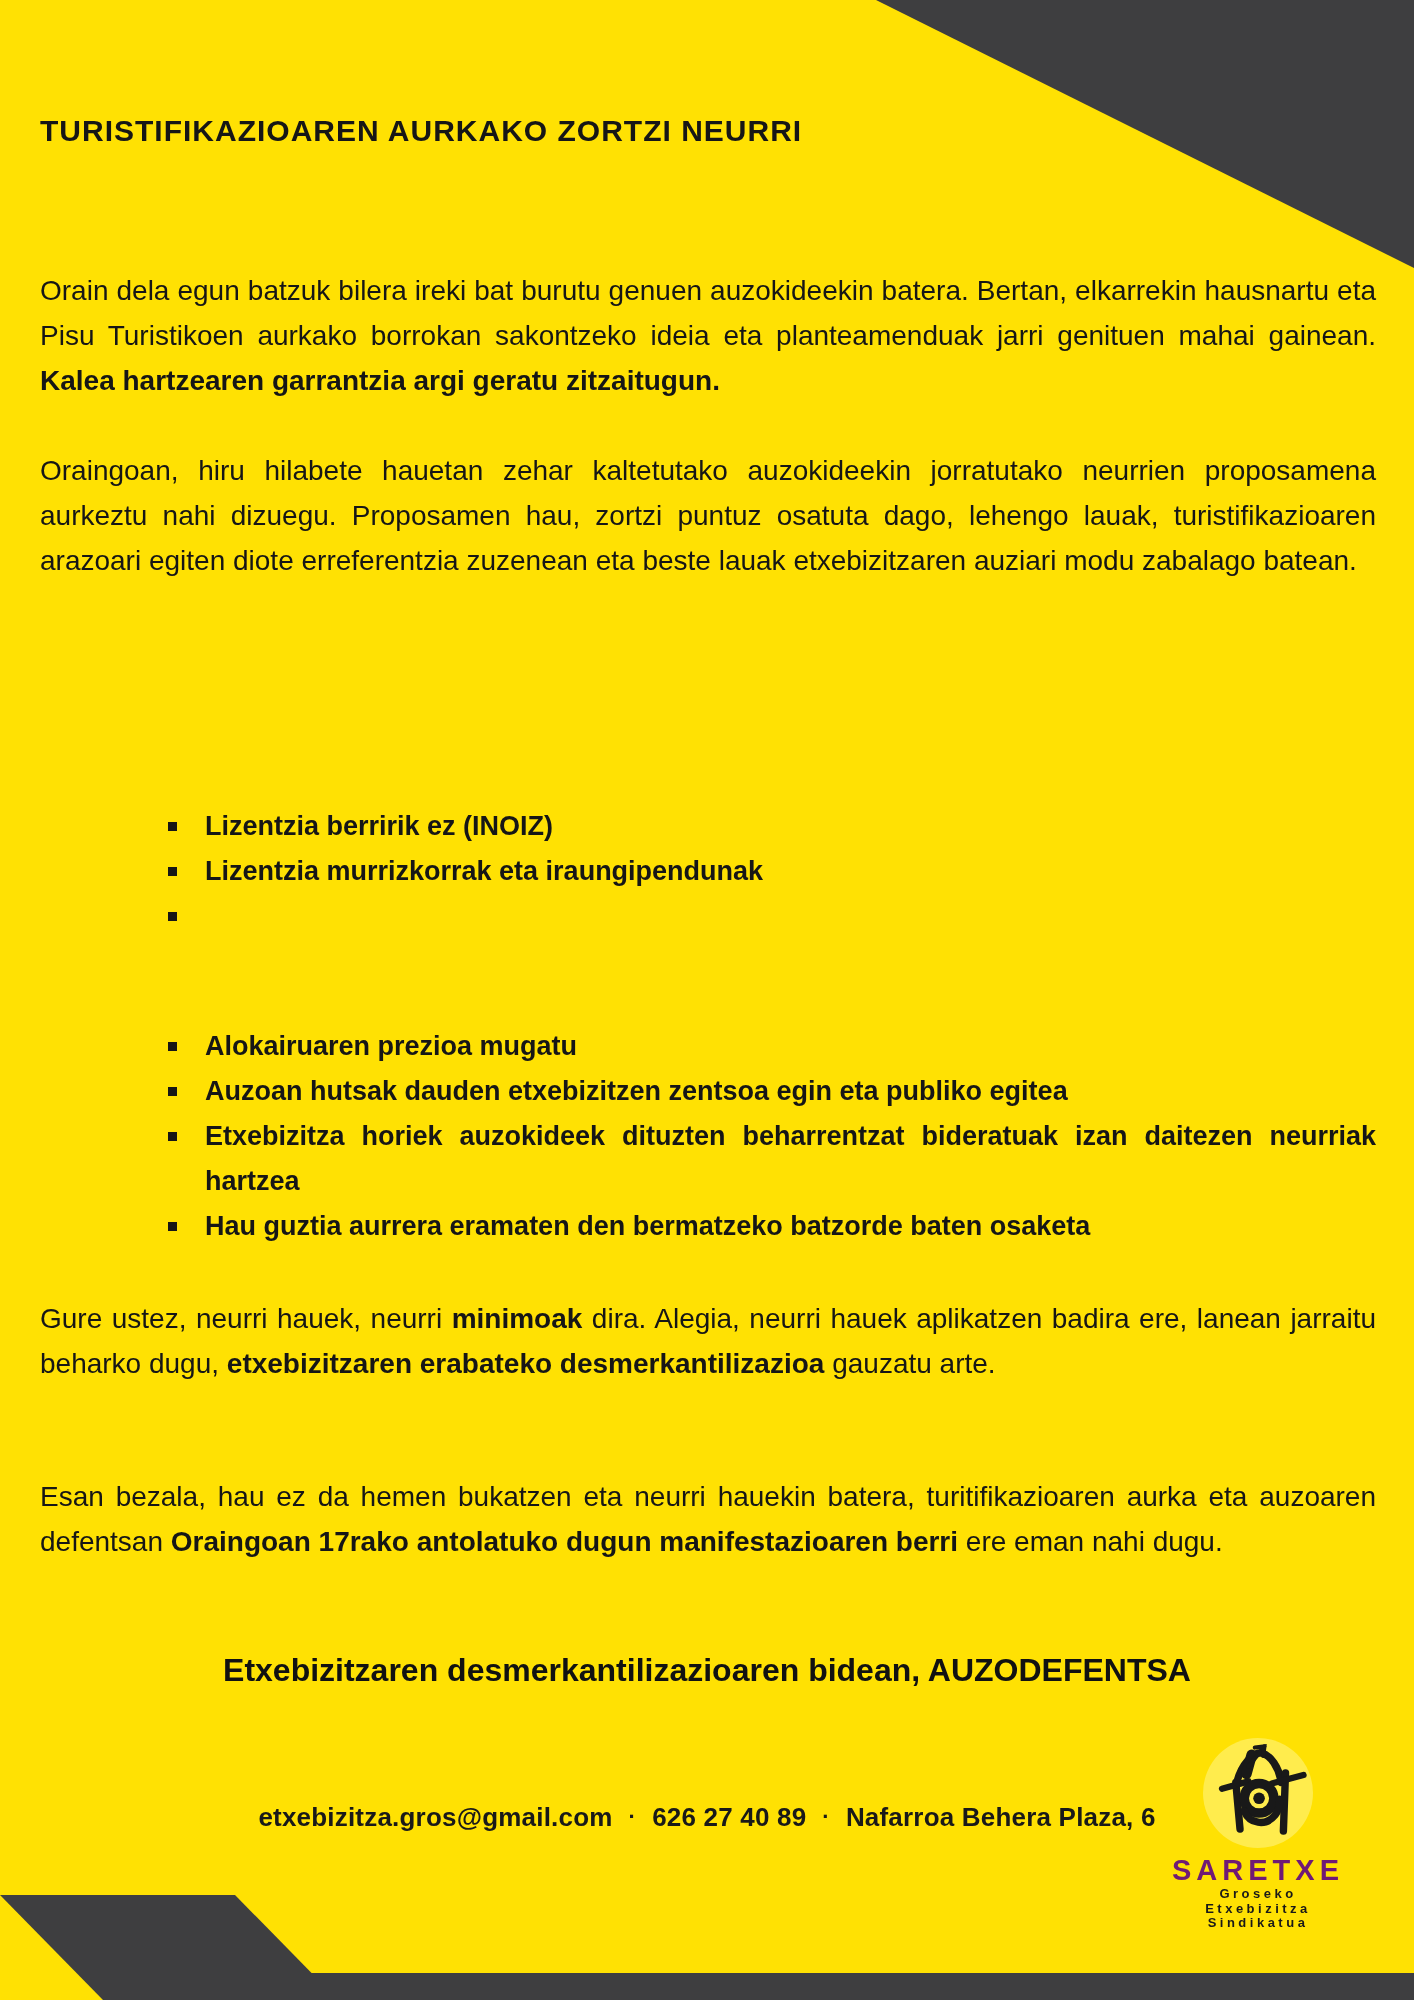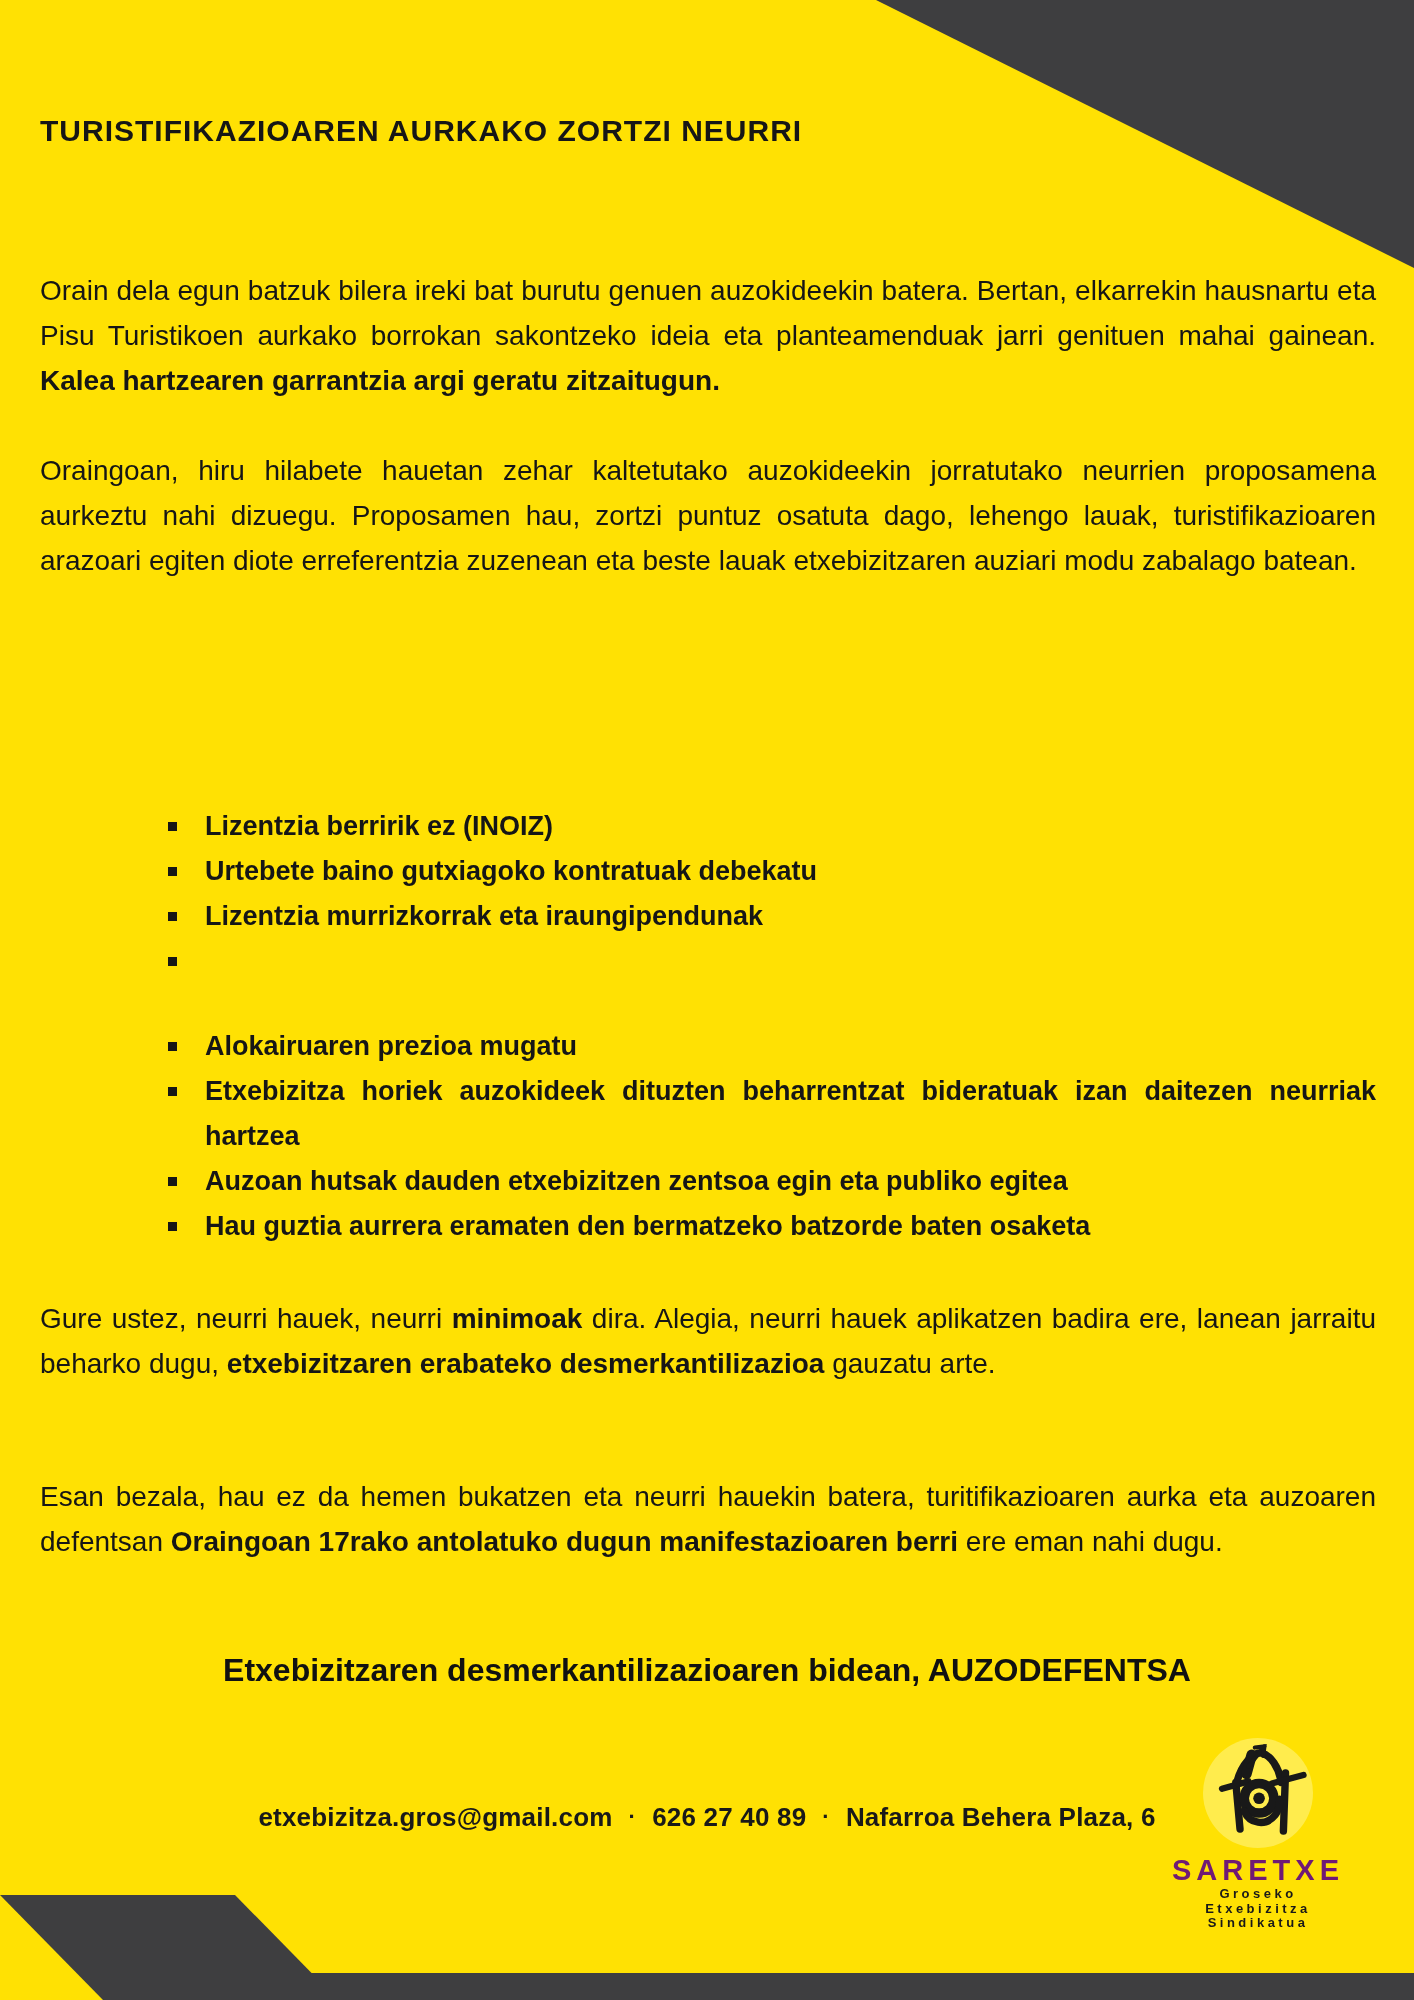--- a/index.html
+++ b/index.html
@@ -59,43 +59,42 @@
 
   <p class="para p2"><span>Oraingoan, hiru hilabete hauetan zehar kaltetutako auzokideekin jorratutako neurrien proposamena aurkeztu nahi dizuegu. Proposamen hau, zortzi puntuz osatuta dago, lehengo lauak, turistifikazioaren arazoari egiten diote erreferentzia zuzenean eta beste lauak etxebizitzaren auziari modu zabalago batean.</span></p>
 
   <ul class="list l1">
     <li>
       <span class="sq"></span>
       <span>Lizentzia berririk ez (INOIZ)</span>
     </li>
     <li>
       <span class="sq"></span>
-      <span>Urtebete baino gutxiagoko kontratuak debekatu</span>
     </li>
     <li>
       <span class="sq"></span>
       <span>Lizentzia murrizkorrak eta iraungipendunak</span>
     </li>
     <li>
       <span class="sq"></span>
     </li>
   </ul>
 
   <ul class="list l2">
     <li>
       <span class="sq"></span>
       <span>Alokairuaren prezioa mugatu</span>
     </li>
     <li>
       <span class="sq"></span>
-      <span>Etxebizitza horiek auzokideek dituzten beharrentzat bideratuak izan daitezen neurriak hartzea</span>
+      <span>Auzoan hutsak dauden etxebizitzen zentsoa egin eta publiko egitea</span>
     </li>
     <li>
       <span class="sq"></span>
-      <span>Auzoan hutsak dauden etxebizitzen zentsoa egin eta publiko egitea</span>
+      <span>Etxebizitza horiek auzokideek dituzten beharrentzat bideratuak izan daitezen neurriak hartzea</span>
     </li>
     <li>
       <span class="sq"></span>
       <span>Hau guztia aurrera eramaten den bermatzeko batzorde baten osaketa</span>
     </li>
   </ul>
 
   <p class="para p3"><span>Gure ustez, neurri hauek, neurri </span><span class="b">minimoak</span><span> dira. Alegia, neurri hauek aplikatzen badira ere, lanean jarraitu beharko dugu, </span><span class="b">etxebizitzaren erabateko desmerkantilizazioa</span><span> gauzatu arte.</span></p>
 
   <p class="para p4"><span>Esan bezala, hau ez da hemen bukatzen eta neurri hauekin batera, turitifikazioaren aurka eta auzoaren defentsan </span><span class="b">Oraingoan 17rako antolatuko dugun manifestazioaren berri</span><span> ere eman nahi dugu.</span></p>

